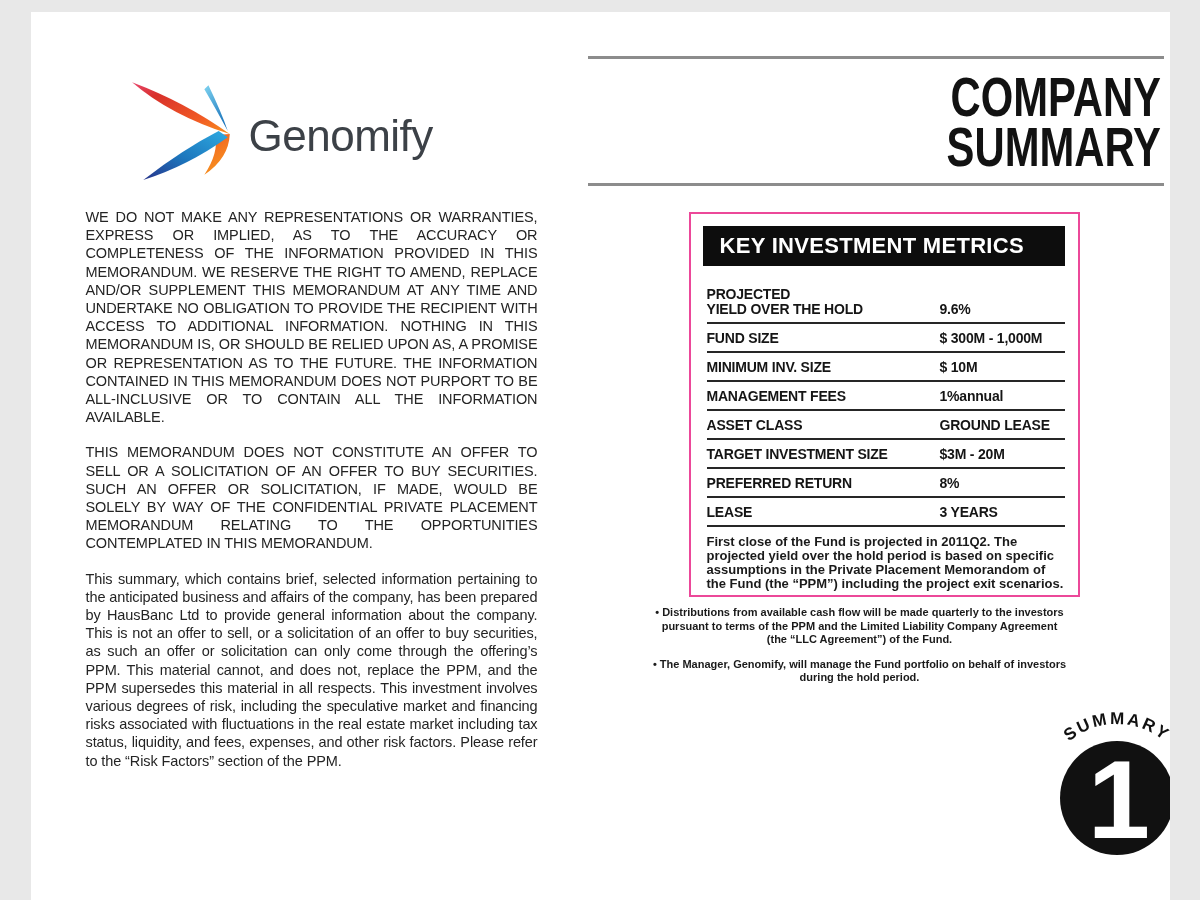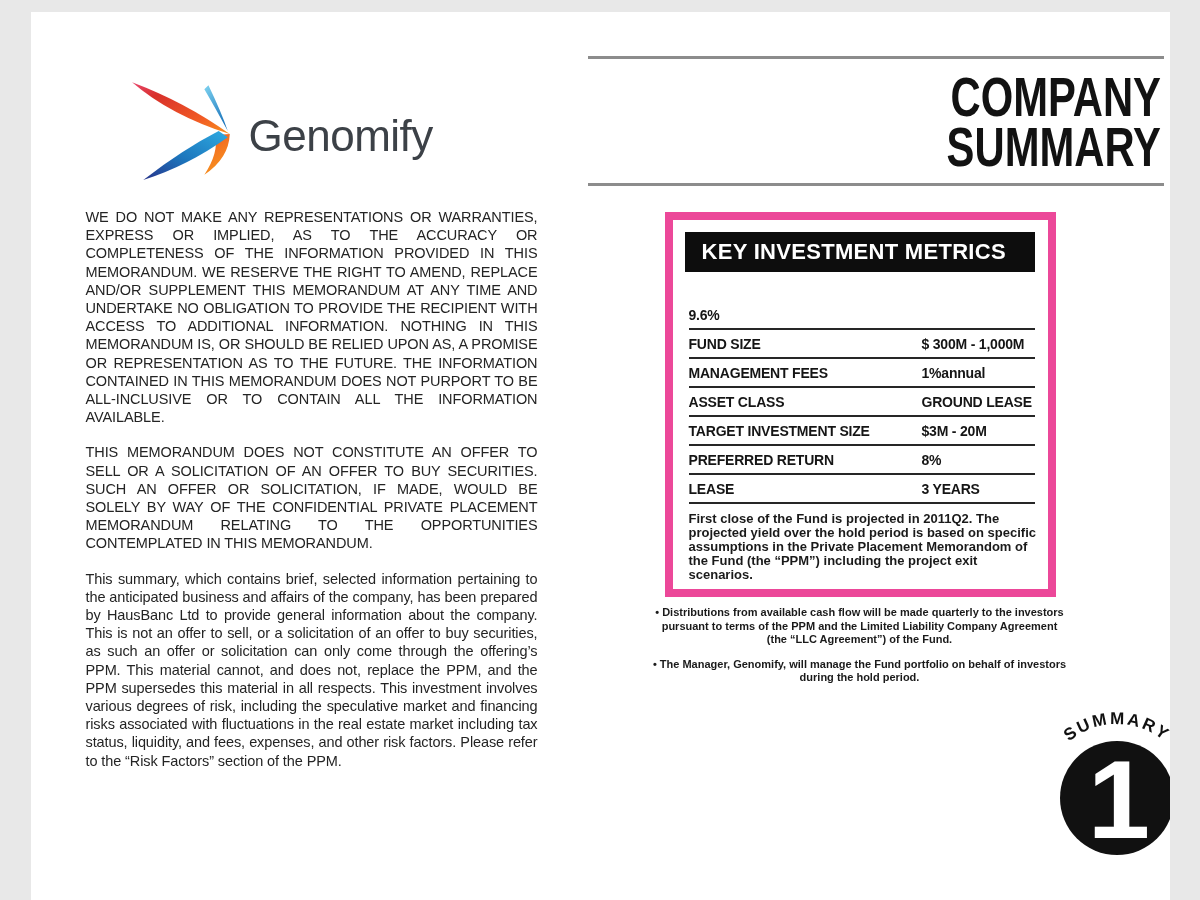--- a/index.html
+++ b/index.html
@@ -26,22 +26,22 @@
   .rule{position:absolute;left:557px;width:576px;height:3px;background:#8c8c8c;}
   .rule-top{top:44px;}
   .rule-bottom{top:171px;}
   .title{
     position:absolute;left:430px;top:60px;width:700px;text-align:right;
     font-weight:bold;font-size:55px;line-height:50px;color:#121212;
     transform:scaleX(0.76);transform-origin:100% 0;letter-spacing:0;
   }
   
   .metrics{
-    position:absolute;left:634px;top:200px;width:391px;height:385px;
-    border:8px solid #ec4899;box-sizing:border-box;background:#fff;
+    position:absolute;left:658px;top:200px;width:391px;height:385px;
+    border:2px solid #ec4899;box-sizing:border-box;background:#fff;
   }
   .m-head{
     margin:12px 13px 0 12px;background:#0d0d0d;color:#ffffff;
     font-size:22px;font-weight:bold;letter-spacing:0.3px;
     padding:7px 4px 7px 17px;
   }
   .m-table{margin:21px 13px 0 16px;}
   .m-row{
     display:flex;align-items:flex-end;border-bottom:2px solid #262626;
     height:29px;box-sizing:border-box;padding-bottom:5px;
@@ -121,25 +121,31 @@
   <div class="title">
     <div>COMPANY</div>
     <div>SUMMARY</div>
   </div>
   <div class="rule rule-bottom"></div>
 
   <section class="metrics">
     <div class="m-head">KEY INVESTMENT METRICS</div>
     <div class="m-table">
       <div class="m-row first">
+        <span class="lbl">PROJECTED
+YIELD OVER THE HOLD</span>
         <span class="val">9.6%</span>
       </div>
       <div class="m-row">
         <span class="lbl">FUND SIZE</span>
         <span class="val">$ 300M - 1,000M</span>
+      </div>
+      <div class="m-row">
+        <span class="lbl">MINIMUM INV. SIZE</span>
+        <span class="val">$ 10M</span>
       </div>
       <div class="m-row">
         <span class="lbl">MANAGEMENT FEES</span>
         <span class="val">1%annual</span>
       </div>
       <div class="m-row">
         <span class="lbl">ASSET CLASS</span>
         <span class="val">GROUND LEASE</span>
       </div>
       <div class="m-row">

